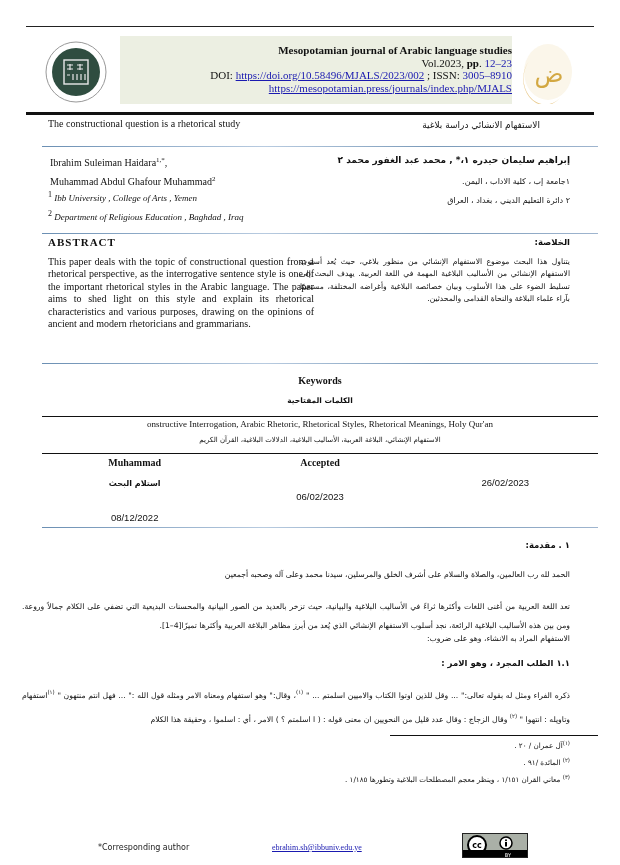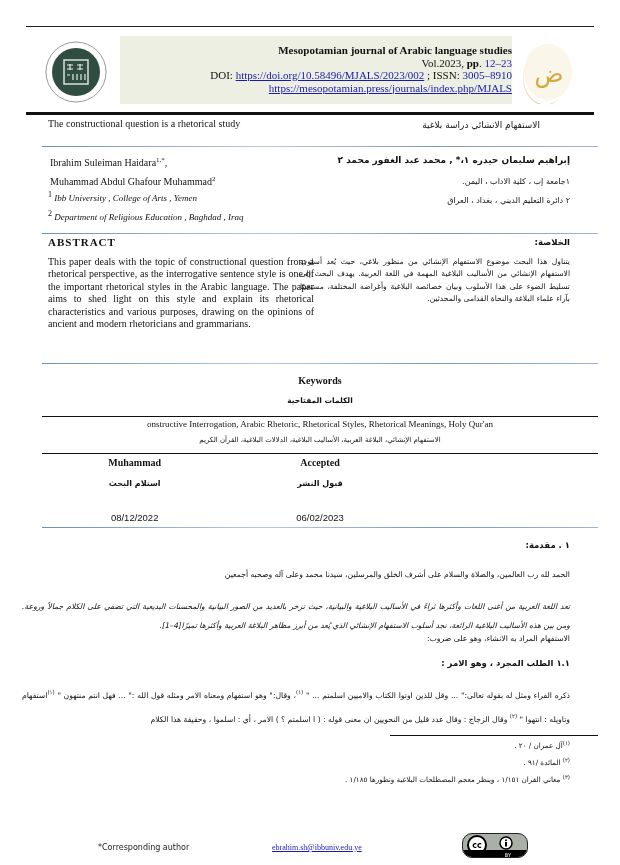--- a/index.html
+++ b/index.html
@@ -56,36 +56,36 @@
   .dates { left: 42px; top: 456px; width: 556px; display: flex; }
   .date-col { flex: 1; text-align: center; }
   .date-col .lbl { font-weight: bold; font-size: 10px; line-height: 14px; }
   .date-col .lbl-ar { font-weight: bold; font-size: 8px; line-height: 14px; margin-top: 7px; direction: rtl; font-family: "DejaVu Sans", sans-serif; }
   .date-col .val { font-size: 9.5px; line-height: 14px; margin-top: 20px; font-family: "Liberation Sans", sans-serif; }
 
   
   .ar { direction: rtl; text-align: right; font-family: "DejaVu Sans", sans-serif; }
   .sec1 { right: 50px; top: 540px; font-size: 8.5px; font-weight: bold; }
   .p1 { right: 50px; top: 570px; font-size: 7.7px; }
-  .p2 { right: 50px; top: 597px; width: 548px; font-size: 7.7px; line-height: 19px; text-align: justify; font-style: italic; }
+  .p2 { right: 50px; top: 597px; width: 548px; font-size: 7.7px; line-height: 19px; text-align: justify; }
   .p3 { right: 50px; top: 634px; font-size: 7.7px; }
   .sec11 { right: 50px; top: 658px; font-size: 8.5px; font-weight: bold; }
   .p4 { right: 50px; top: 682px; width: 548px; font-size: 7.7px; line-height: 20px; text-align: justify; }
   .p4 sup, .fn sup { font-size: 5.5px; }
 
   .fn-rule { left: 390px; top: 735px; width: 208px; height: 1px; background: #111; }
   .fn { right: 50px; font-size: 7.2px; }
   .fn1 { top: 740px; }
   .fn2 { top: 757px; }
   .fn3 { top: 774px; }
 
   
   .corresp { left: 98px; top: 843px; font-size: 8px; font-family: "DejaVu Sans", sans-serif; color: #222; }
   .email { left: 272px; top: 843px; font-size: 8px; color: #1a1ab0; text-decoration: underline; }
-  .cc-badge { left: 462px; top: 833px; width: 66px; height: 25px; background: #aab0a7; border: 1px solid #222; border-radius: 10px; overflow: hidden; }
+  .cc-badge { left: 462px; top: 833px; width: 66px; height: 25px; background: #aab0a7; border: 1px solid #222; border-radius: 0; overflow: hidden; }
   .cc-badge .bar { position: absolute; left: 0; bottom: 0; width: 100%; height: 7px; background: #000; }
   .cc-badge .by { position: absolute; right: 16px; bottom: -1px; font-size: 5px; color: #fff; font-family: "DejaVu Sans", sans-serif; }
 </style>
 </head>
 <body>
 
 <div class="abs top-rule"></div>
 
 <div class="abs logo-left">
   <svg width="64" height="64" viewBox="0 0 64 64">
@@ -152,24 +152,24 @@
 <div class="abs black-rule kr2"></div>
 
 <div class="abs dates">
   <div class="date-col">
     <div class="lbl">Muhammad</div>
     <div class="lbl-ar">استلام البحث</div>
     <div class="val">08/12/2022</div>
   </div>
   <div class="date-col">
     <div class="lbl">Accepted</div>
-    <div class="lbl-ar">قبول النشر</div>
     <div class="val">06/02/2023</div>
   </div>
   <div class="date-col">
+    <div class="val">26/02/2023</div>
   </div>
 </div>
 
 <div class="abs blue-rule rule4"></div>
 
 <div class="abs ar sec1">١ . مقدمة:</div>
 <div class="abs ar p1">الحمد لله رب العالمين، والصلاة والسلام على أشرف الخلق والمرسلين، سيدنا محمد وعلى آله وصحبه أجمعين</div>
 <div class="abs ar p2">تعد اللغة العربية من أغنى اللغات وأكثرها ثراءً في الأساليب البلاغية والبيانية، حيث تزخر بالعديد من الصور البيانية والمحسنات البديعية التي تضفي على الكلام جمالاً وروعة. ومن بين هذه الأساليب البلاغية الرائعة، نجد أسلوب الاستفهام الإنشائي الذي يُعد من أبرز مظاهر البلاغة العربية وأكثرها تميزًا[4–1].</div>
 <div class="abs ar p3">الاستفهام المراد به الانشاء، وهو على ضروب:</div>
 <div class="abs ar sec11">١.١ الطلب المجرد ، وهو الامر :</div>

